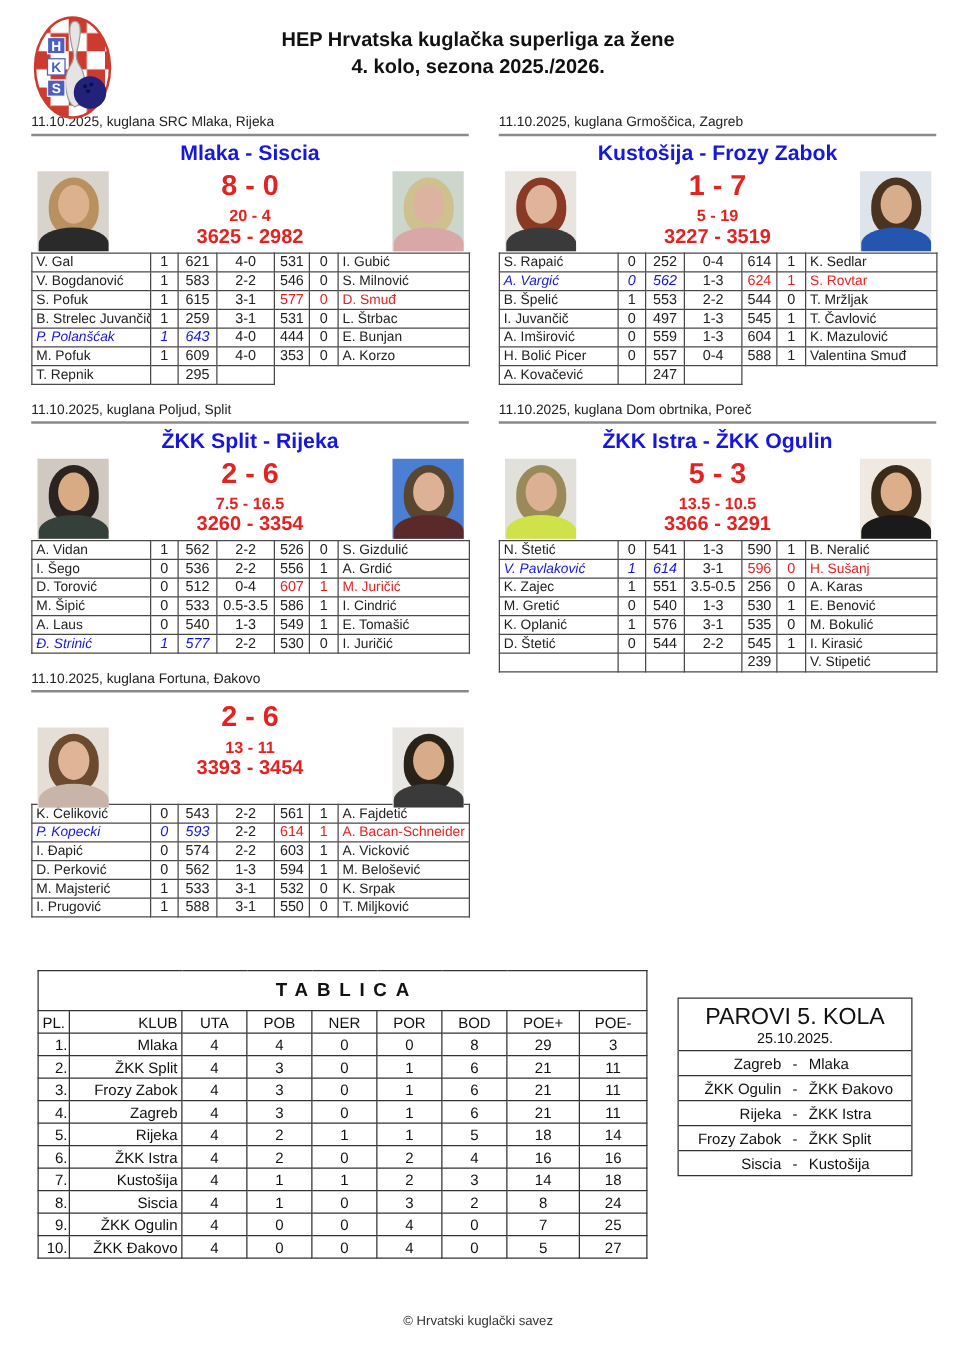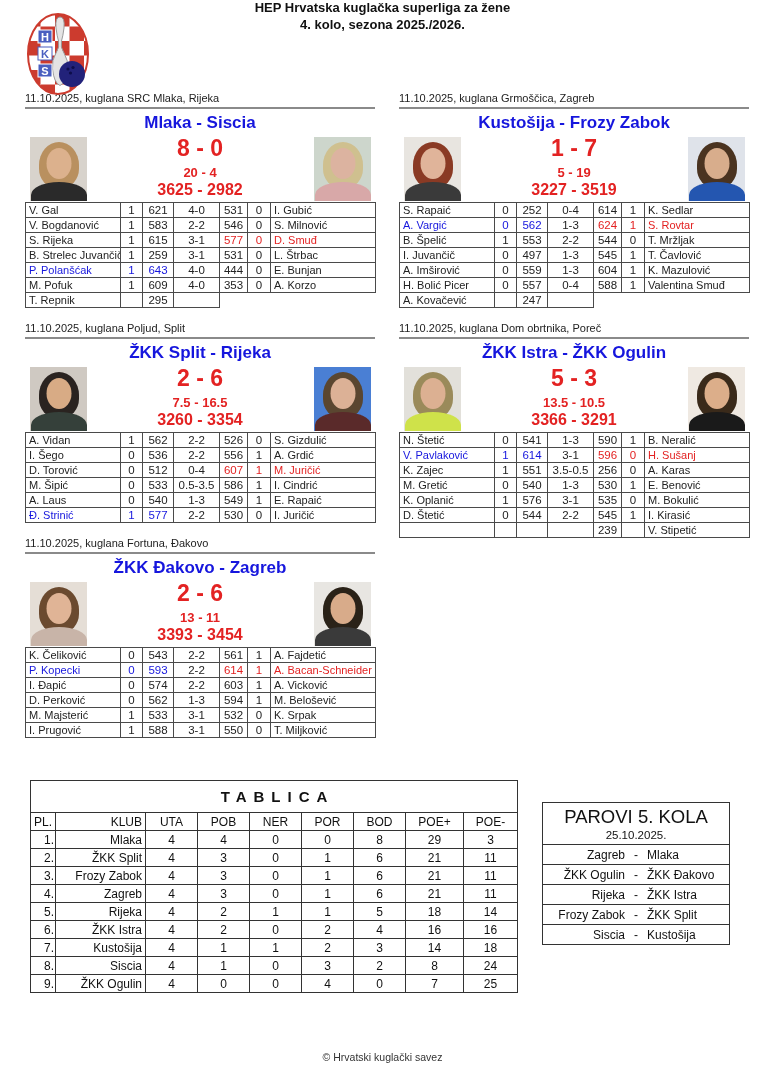--- a/index.html
+++ b/index.html
@@ -3,21 +3,21 @@
 <meta charset="utf-8">
 <style>
   :root{ --blue:#1616dd; --red:#e32222; --bdr:#4a4a4a; --rule:#8a8a8a; }
   *{box-sizing:border-box;}
   html,body{margin:0;padding:0;}
   body{width:765px;height:1087px;overflow:hidden;background:#fff;position:relative;
        font-family:"Liberation Sans","DejaVu Sans",sans-serif;color:#222;}
   
   .header{position:relative;height:92px;}
   .logo{position:absolute;left:26px;top:12px;}
-  .titles{text-align:center;font-weight:bold;font-size:13px;line-height:1.3;color:#111;}
+  .titles{text-align:center;padding-top:23px;font-weight:bold;font-size:16px;line-height:1.3;color:#111;}
   
   .cols{display:flex;gap:24px;padding:0 16px 0 25px;align-items:flex-start;}
   .mcol{width:350px;display:flex;flex-direction:column;}
   .match{width:350px;margin-bottom:14px;}
   .venue{font-size:11px;color:#222;padding-bottom:3px;border-bottom:2px solid var(--rule);margin-bottom:3px;}
   .mhead{position:relative;text-align:center;padding:1px 0 3px;min-height:86px;}
   .mtitle{font-size:17px;font-weight:bold;color:var(--blue);}
   .mscore{font-size:23px;font-weight:bold;color:var(--red);margin-top:2px;}
   .msets{font-size:13px;font-weight:bold;color:var(--red);margin-top:3px;}
   .mpins{font-size:16px;font-weight:bold;color:var(--red);margin-top:1px;}
@@ -25,21 +25,21 @@
   .photo.left{left:5px;} .photo.right{right:4px;}
   .photo i{display:block;position:absolute;}
   .ph-hair{left:50%;top:5px;transform:translateX(-50%);width:40px;height:46px;border-radius:50% 50% 42% 42%;}
   .ph-face{left:50%;top:11px;transform:translateX(-50%);width:25px;height:31px;border-radius:50%;}
   .ph-shirt{left:50%;bottom:-7px;transform:translateX(-50%);width:56px;height:26px;border-radius:50% 50% 0 0;}
   .mtable{border-collapse:collapse;table-layout:fixed;width:350px;font-size:11.5px;}
   .mtable td{border:1px solid var(--bdr);padding:1px 3px;height:15px;overflow:hidden;white-space:nowrap;}
   .mtable td.name{font-size:11px;}
   .mtable td.c{text-align:center;padding:1px 1px;}
   .mtable td.none{border:none;}
-  .hl-b{color:var(--blue);} .hl-r{color:var(--red);}
+  .hl-b{color:var(--blue);font-style:italic;} .hl-r{color:var(--red);}
   
   .bottom{display:flex;gap:24px;margin:28px 0 0 30px;align-items:flex-start;}
   .standings{border-collapse:collapse;table-layout:fixed;font-size:12px;color:#111;}
   .standings th,.standings td{border:1px solid #333;padding:1.5px 3px;text-align:center;height:15px;overflow:hidden;white-space:nowrap;font-weight:normal;}
   .standings th.stitle{font-size:15px;font-weight:bold;letter-spacing:7px;padding:7px 0 7px 7px;}
   .standings td.pl{text-align:right;padding-right:1px;}
   .standings td.klub,.standings th.klub{text-align:right;padding-left:4px;}
   .fixtures{width:188px;border:1px solid #333;margin-top:22px;color:#111;}
   .ftitle{text-align:center;font-size:18.5px;padding:3px 0 0;}
   .fdate{text-align:center;font-size:11.5px;padding:1px 0 3px;}
@@ -131,21 +131,21 @@
             <tr>
               <td class="name">V. Bogdanović</td>
               <td class="c">1</td>
               <td class="c">583</td>
               <td class="c">2-2</td>
               <td class="c">546</td>
               <td class="c">0</td>
               <td class="name">S. Milnović</td>
             </tr>
             <tr>
-              <td class="name">S. Rijeka</td>
+              <td class="name">S. Pofuk</td>
               <td class="c">1</td>
               <td class="c">615</td>
               <td class="c">3-1</td>
               <td class="c hl-r">577</td>
               <td class="c hl-r">0</td>
               <td class="name hl-r">D. Smuđ</td>
             </tr>
             <tr>
               <td class="name">B. Strelec Juvančič</td>
               <td class="c">1</td>
@@ -250,21 +250,21 @@
               <td class="c">1</td>
               <td class="name">I. Cindrić</td>
             </tr>
             <tr>
               <td class="name">A. Laus</td>
               <td class="c">0</td>
               <td class="c">540</td>
               <td class="c">1-3</td>
               <td class="c">549</td>
               <td class="c">1</td>
-              <td class="name">E. Rapaić</td>
+              <td class="name">E. Tomašić</td>
             </tr>
             <tr>
               <td class="name hl-b">Đ. Strinić</td>
               <td class="c hl-b">1</td>
               <td class="c hl-b">577</td>
               <td class="c">2-2</td>
               <td class="c">530</td>
               <td class="c">0</td>
               <td class="name">I. Juričić</td>
             </tr>
@@ -277,21 +277,20 @@
           <div class="photo left" style="background: rgb(229, 222, 214);">
             <i class="ph-hair" style="background: rgb(107, 74, 47);"></i>
             <i class="ph-face" style="background: rgb(224, 180, 150);"></i>
             <i class="ph-shirt" style="background: rgb(200, 180, 168);"></i>
           </div>
           <div class="photo right" style="background: rgb(232, 230, 226);">
             <i class="ph-hair" style="background: rgb(42, 34, 24);"></i>
             <i class="ph-face" style="background: rgb(216, 171, 138);"></i>
             <i class="ph-shirt" style="background: rgb(58, 58, 58);"></i>
           </div>
-          <div class="mtitle">ŽKK Đakovo - Zagreb</div>
           <div class="mscore">2 - 6</div>
           <div class="msets">13 - 11</div>
           <div class="mpins">3393 - 3454</div>
         </div>
         <table class="mtable">
           <colgroup>
             <col style="width: 95px;">
             <col style="width: 22px;">
             <col style="width: 31px;">
             <col style="width: 46px;">
@@ -674,20 +673,31 @@
           <td class="pl">9.</td>
           <td class="klub">ŽKK Ogulin</td>
           <td>4</td>
           <td>0</td>
           <td>0</td>
           <td>4</td>
           <td>0</td>
           <td>7</td>
           <td>25</td>
         </tr>
+        <tr>
+          <td class="pl">10.</td>
+          <td class="klub">ŽKK Đakovo</td>
+          <td>4</td>
+          <td>0</td>
+          <td>0</td>
+          <td>4</td>
+          <td>0</td>
+          <td>5</td>
+          <td>27</td>
+        </tr>
       </tbody>
   </table>
 
   <div class="fixtures">
     <div class="ftitle">PAROVI 5. KOLA</div>
     <div class="fdate">25.10.2025.</div>
     <div>
         <div class="fixture-row">
           <span class="fh">Zagreb</span>
           <span class="fd">-</span>

